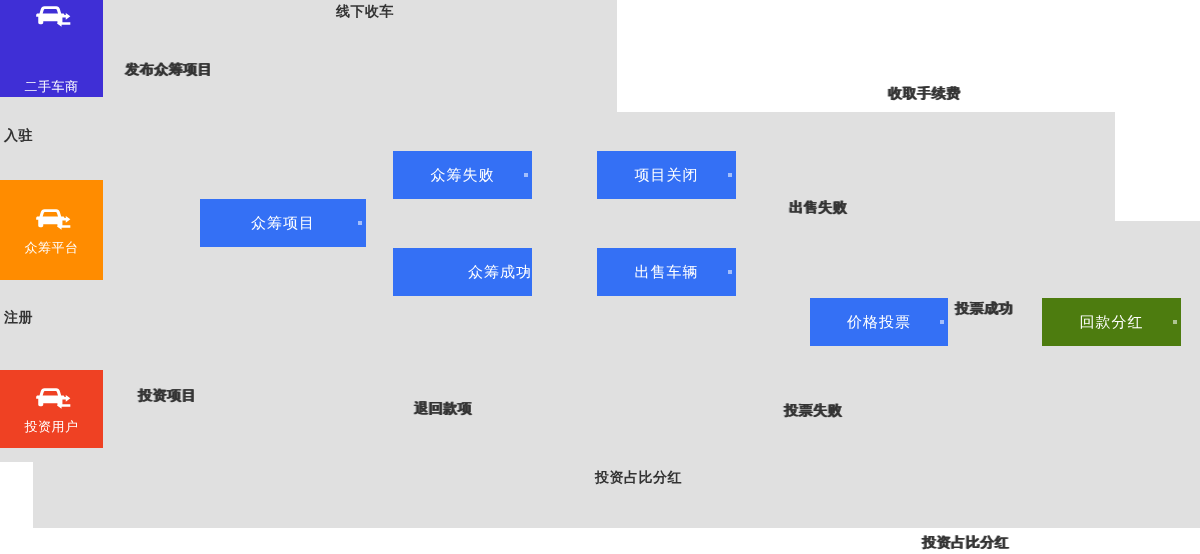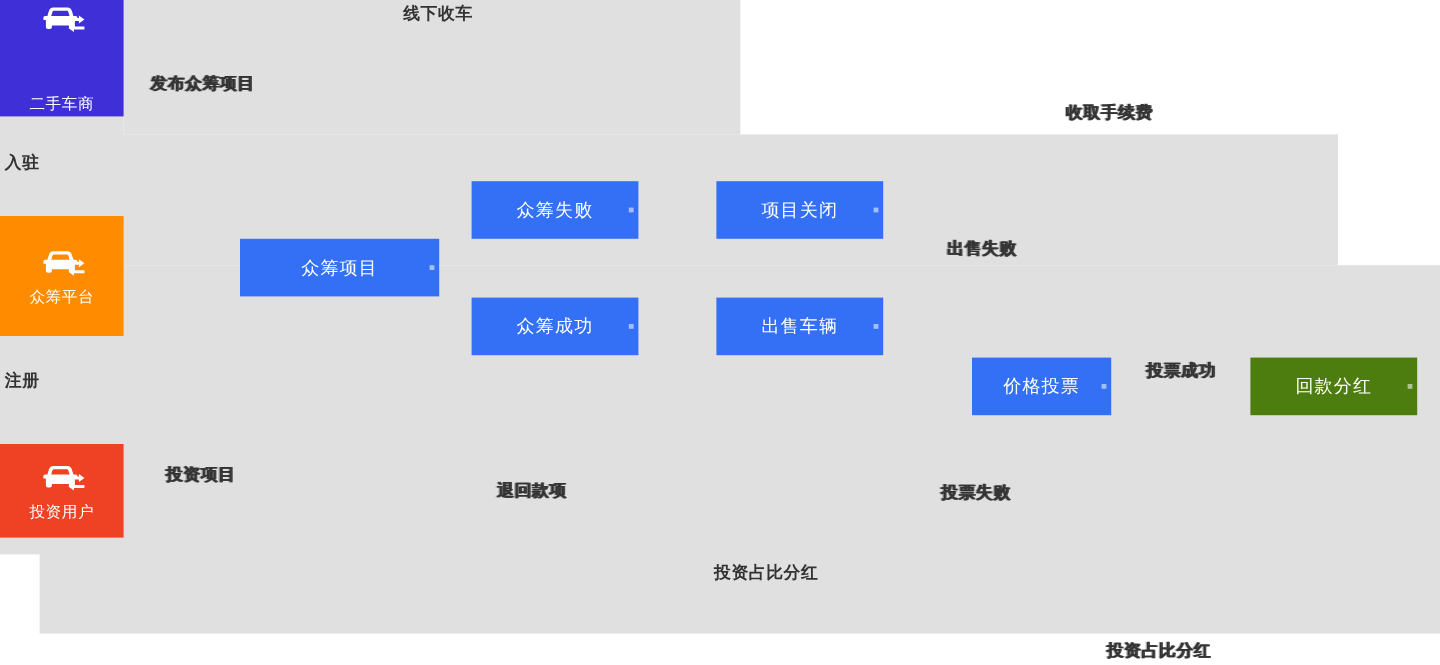--- a/index.html
+++ b/index.html
@@ -125,30 +125,30 @@
     </svg>
     <span class="role-label">投资用户</span>
   </div>
 
   <div class="node" style="left:171px; top:199px; width:166px; background:#3470f5;margin-left:29px;">
     <span>众筹项目</span>
   </div>
   <div class="node" style="left:393px; top:151px; width:139px; background:#3470f5;">
     <span>众筹失败</span>
   </div>
-  <div class="node" style="left:393px; top:248px; width:139px; background:#3470f5;">
+  <div class="node" style="left:393px; top:248px; width:139px; background:#3470f5;justify-content:flex-end;">
     <span>众筹成功</span>
   </div>
   <div class="node" style="left:597px; top:151px; width:139px; background:#3470f5;">
     <span>项目关闭</span>
   </div>
   <div class="node" style="left:597px; top:248px; width:139px; background:#3470f5;">
     <span>出售车辆</span>
   </div>
-  <div class="node" style="left:810px; top:298px; width:116px; background:#3470f5;">
+  <div class="node" style="left:810px; top:298px; width:138px; background:#3470f5;">
     <span>价格投票</span>
   </div>
   <div class="node" style="left:1042px; top:298px; width:139px; background:#4d7c0f;">
     <span>回款分红</span>
   </div>
 
   <div class="edge-label" style="left:4px; top:127px;">
     <span>入驻</span>
   </div>
   <div class="edge-label" style="left:4px; top:309px;">

